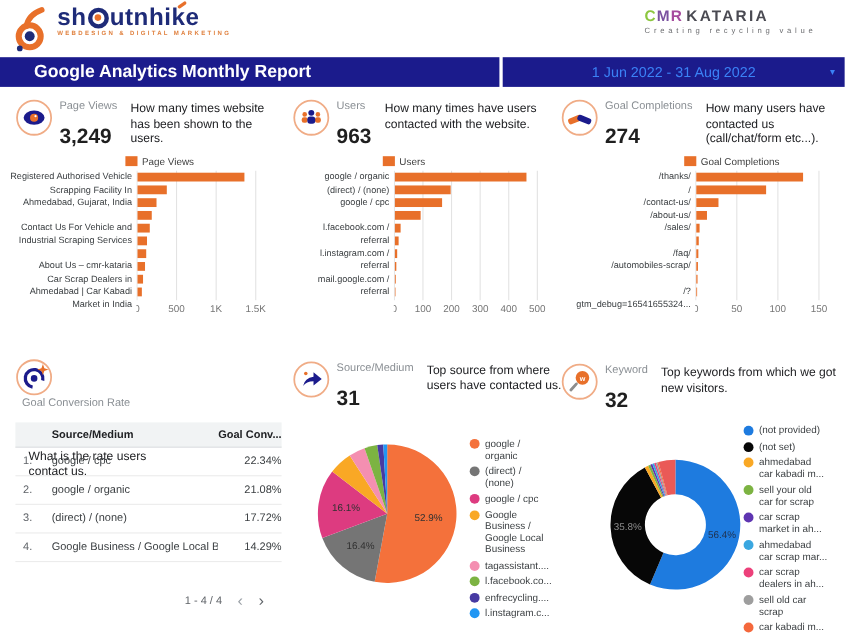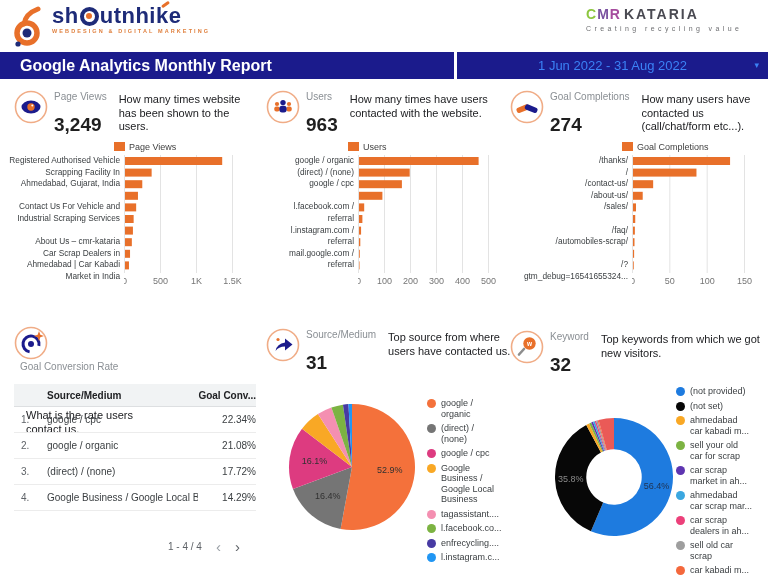--- a/index.html
+++ b/index.html
@@ -17,21 +17,21 @@
   .brand-k::after{content:"";position:absolute;right:-1px;top:-2px;width:9px;height:3px;background:#E8702A;transform:rotate(-35deg);border-radius:2px;}
   .brand-tag{font-size:5.5px;letter-spacing:2.1px;color:#E0813F;margin-top:2px;font-weight:bold;}
   .logo-right{left:586px;top:7px;width:176px;}
   .cmr-row{font-size:14px;letter-spacing:1px;font-weight:bold;line-height:1;}
   .cmr-c{color:#8CC63F;}.cmr-m{color:#7A52A0;}.cmr-r{color:#A64C9E;}
   .cmr-kataria{color:#4A4A52;margin-left:3px;letter-spacing:2px;font-weight:600;}
   .cmr-tag{font-size:7px;letter-spacing:3.4px;color:#6D6E71;margin-top:4px;}
 
   
   .title-left{left:0;top:52px;width:454px;height:27px;background:#1B1B8C;color:#fff;
-    font-size:16px;font-weight:bold;line-height:27px;padding-left:20px;box-sizing:border-box;}
+    font-size:16px;font-weight:bold;line-height:27px;padding-left:31px;box-sizing:border-box;}
   .title-right{left:457px;top:52px;width:311px;height:27px;background:#1B1B8C;color:#3b82f6;
     font-size:13px;line-height:27px;text-align:center;}
   .date-caret{position:absolute;right:9px;top:0;font-size:9px;}
 
   
   .kpi{display:flex;align-items:flex-start;}
   .kpi-icon{width:34px;height:34px;flex:none;}
   .kpi-col{margin-left:6px;flex:none;}
   .kpi-label{font-size:10px;color:#8A8F94;white-space:nowrap;margin-top:1px;}
   .kpi-value{font-size:19px;font-weight:bold;color:#1F1F1F;margin-top:12px;}

